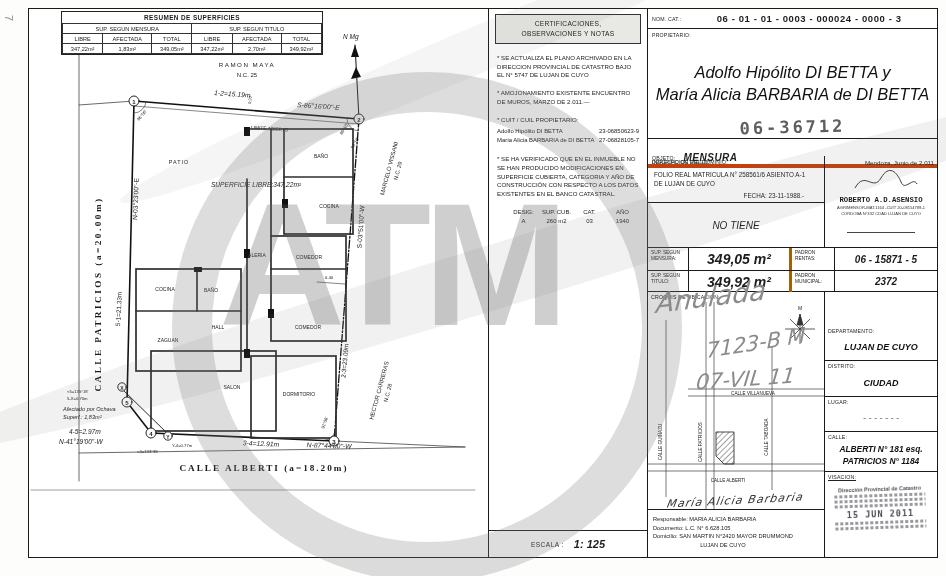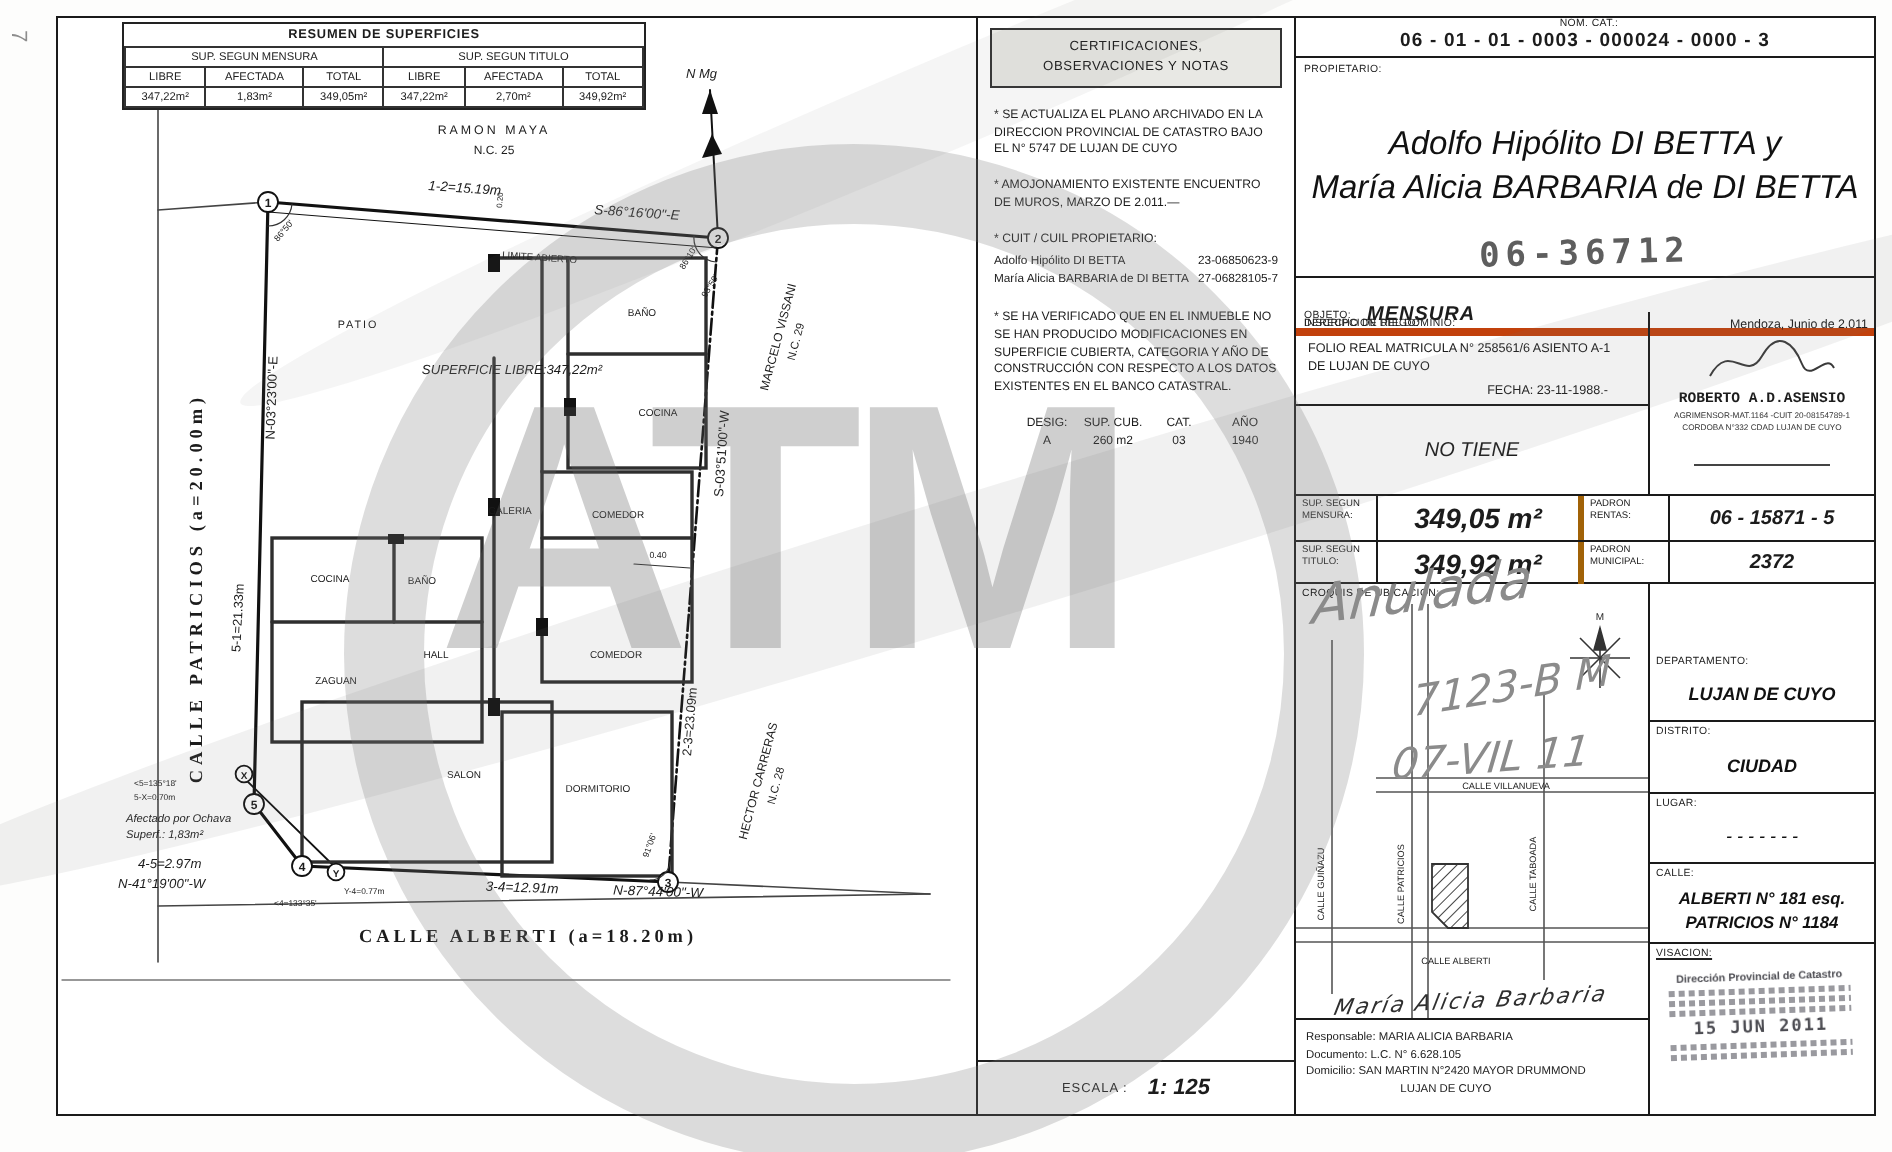--- a/index.html
+++ b/index.html
@@ -21,21 +21,21 @@
   .notes p{margin:0 0 9px 0;}
   .cuitrow{display:flex;justify-content:space-between;font-size:5.9px;margin:1px 0;}
   .desig{display:flex;font-size:6px;margin:2px 0 0 10px;}
   .desig div{width:36px;text-align:center;line-height:1.5;}
   .escala{position:absolute;left:0;right:0;bottom:0;height:26px;border-top:1px solid #222;display:flex;align-items:center;justify-content:center;gap:10px;}
   .escala .lb{font-size:6.5px;letter-spacing:.5px;}
   .escala .vl{font-size:11px;font-weight:bold;font-style:italic;}
   
   .r-row{position:absolute;left:0;right:0;box-sizing:border-box;}
   .lab{font-size:5.2px;letter-spacing:.2px;color:#222;}
-  .nomcat{top:0;height:20px;border-bottom:1px solid #1a1a1a;display:flex;align-items:center;flex-direction:column;}
+  .nomcat{top:0;height:20px;border-bottom:1px solid #1a1a1a;display:flex;align-items:center;}
   .nomcat .lab{margin-left:4px;}
   .nomcat .val{flex:1;text-align:center;font-weight:bold;font-size:9.5px;letter-spacing:.6px;}
   .owner{top:20px;height:110px;border-bottom:1px solid #1a1a1a;text-decoration:underline;}
   .owner .lab{position:absolute;left:4px;top:3px;}
   .owner .names{position:absolute;left:0;right:0;top:32px;text-align:center;font-style:italic;font-size:16.5px;line-height:1.35;color:#111;}
   .stamp6{position:absolute;left:0;right:0;top:88px;text-align:center;font-family:"DejaVu Sans Mono",monospace;font-size:17px;font-weight:bold;color:#5e5e5e;letter-spacing:3px;transform:rotate(-1.5deg);}
   .objeto{top:142px;height:17px;border-bottom:4px solid #c2410c;display:flex;align-items:center;}
   .objeto .lab{margin-left:4px;}
   .objeto .val{margin-left:8px;font-weight:bold;font-style:italic;font-size:10px;letter-spacing:.5px;}
   .dom-blk{top:147px;height:92px;border-bottom:1px solid #1a1a1a;}

